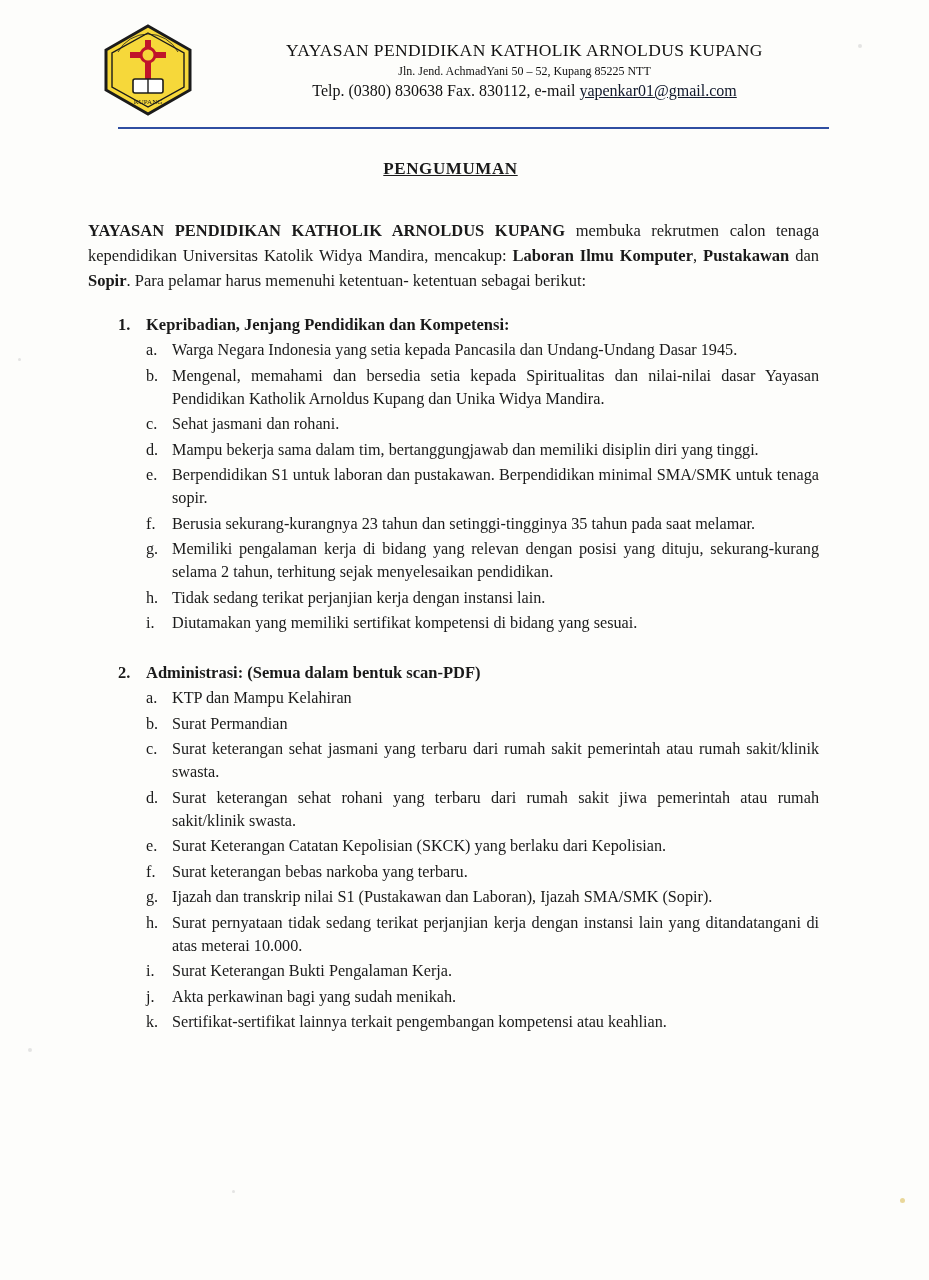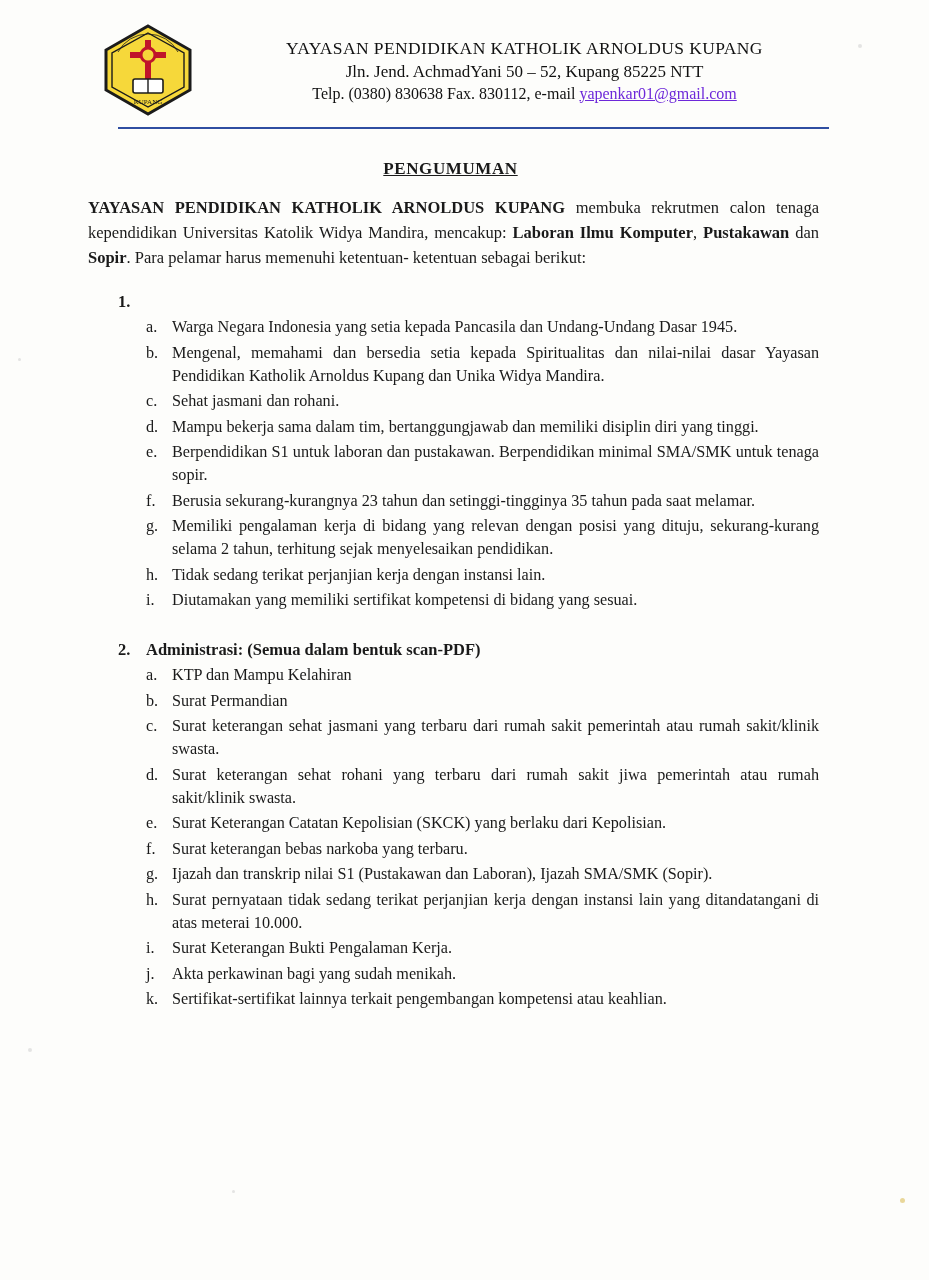--- a/index.html
+++ b/index.html
@@ -42,33 +42,33 @@
     text-align: center;
     padding-right: 30px;
   }
   .head-line1 {
     font-size: 17.5px;
     letter-spacing: 0.4px;
     color: #111;
     white-space: nowrap;
   }
   .head-line2 {
-    font-size: 17px;
+    font-size: 12px;
     margin-top: 3px;
     color: #111;
     white-space: nowrap;
   }
   .head-line3 {
     font-size: 16px;
     margin-top: 3px;
     color: #111;
     white-space: nowrap;
   }
   .head-mail {
-    color: #6d28d9;
+    color: #0f172a;
     text-decoration: underline;
   }
 
   .rule {
     margin: 9px 100px 0 118px;
     border-top: 2px solid #2f4ea1;
     height: 0;
   }
 
   
@@ -78,21 +78,21 @@
   .doc-title {
     text-align: center;
     font-weight: bold;
     font-size: 17px;
     letter-spacing: 0.6px;
     text-decoration: underline;
     margin: 30px 0 0 0;
     padding-right: 6px;
   }
   .intro {
-    margin-top: 17px;
+    margin-top: 40px;
     font-size: 16.5px;
     line-height: 1.5;
     text-align: justify;
   }
   .intro b { font-weight: bold; }
 
   .section-head {
     margin-top: 31px;
     font-size: 16.5px;
     font-weight: bold;
@@ -172,20 +172,21 @@
   <div class="content">
 
     <div class="doc-title">PENGUMUMAN</div>
 
     <p class="intro"><b>YAYASAN PENDIDIKAN KATHOLIK ARNOLDUS KUPANG</b><span> membuka rekrutmen calon tenaga kependidikan Universitas Katolik Widya Mandira, mencakup: </span><b>Laboran Ilmu Komputer</b><span>, </span><b>Pustakawan</b><span> dan </span><b>Sopir</b><span>. Para pelamar harus memenuhi ketentuan- ketentuan sebagai berikut:</span></p>
 
 
     <div class="num-block">
       <div class="num-title">
         <span class="marker">1.</span>
+        <span>Kepribadian, Jenjang Pendidikan dan Kompetensi:</span>
       </div>
       <div class="alpha-list">
         <div class="alpha-item">
             <span class="marker">a.</span>
             <span class="txt">Warga Negara Indonesia yang setia kepada Pancasila dan Undang-Undang Dasar 1945.</span>
           </div>
         <div class="alpha-item">
             <span class="marker">b.</span>
             <span class="txt">Mengenal, memahami dan bersedia setia kepada Spiritualitas dan nilai-nilai dasar Yayasan Pendidikan Katholik Arnoldus Kupang dan Unika Widya Mandira.</span>
           </div>

